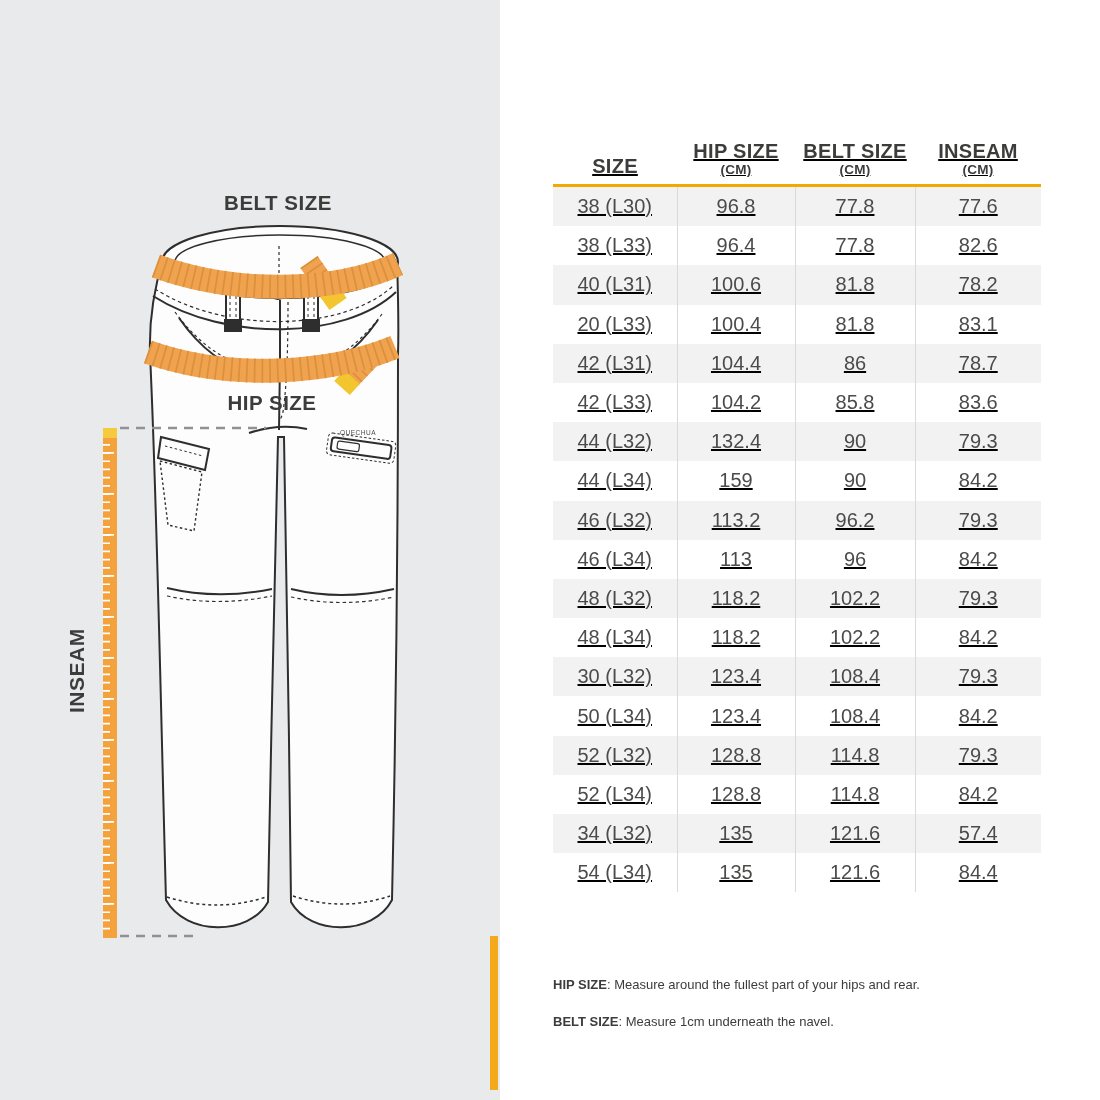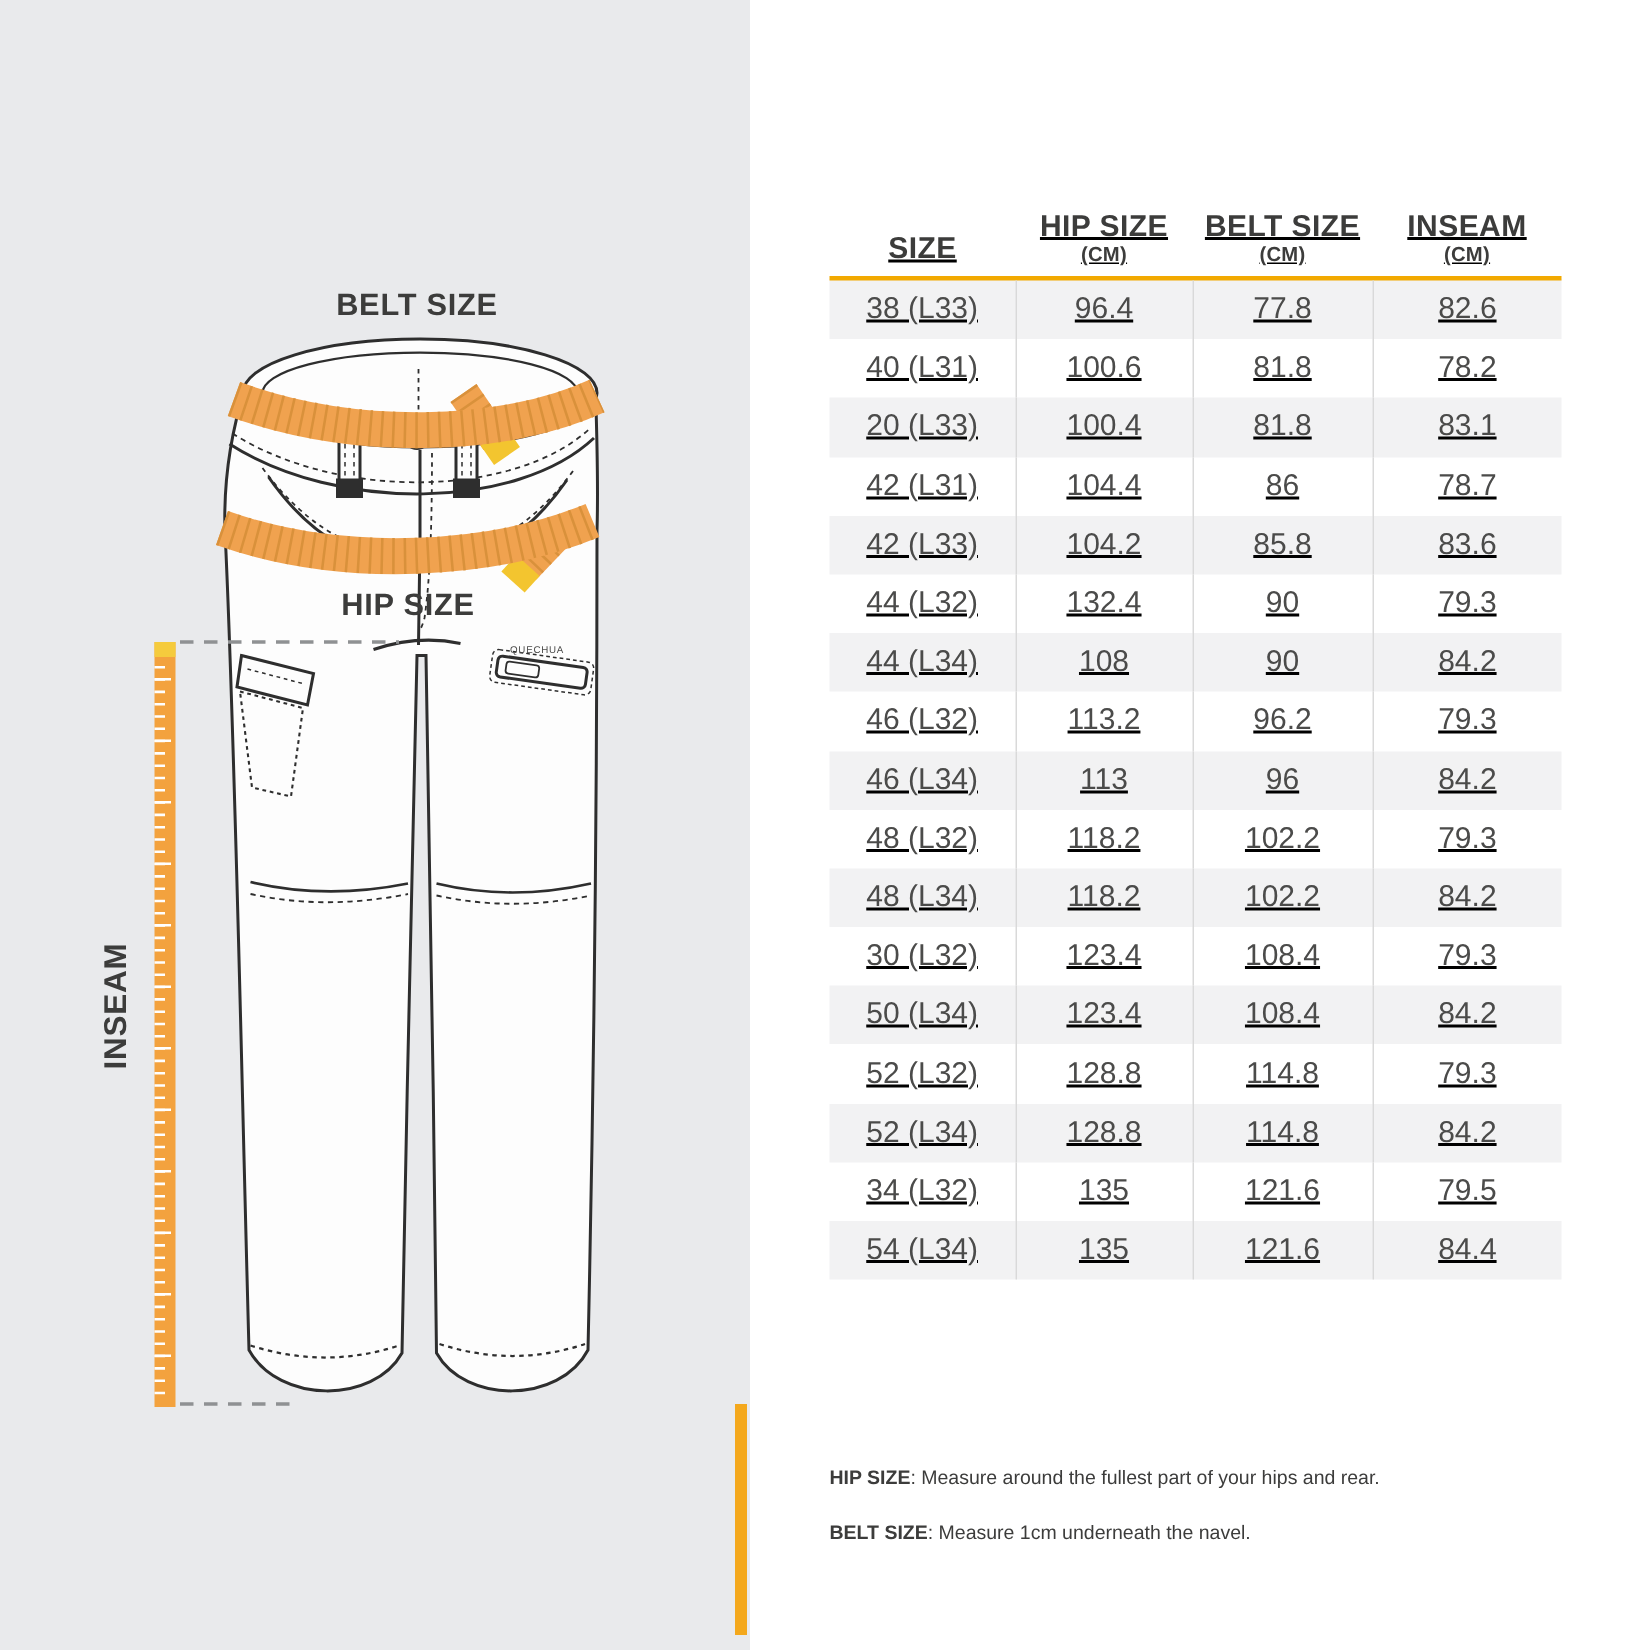--- a/index.html
+++ b/index.html
@@ -181,20 +181,26 @@
           <div class="h-unit">(CM)</div>
         </th>
         <th>
           <div class="h-label">INSEAM</div>
           <div class="h-unit">(CM)</div>
         </th>
       </tr>
     </thead>
     <tbody>
         <tr>
+          <td>38 (L30)</td>
+          <td>96.8</td>
+          <td>77.8</td>
+          <td>77.6</td>
+        </tr>
+        <tr>
           <td>38 (L33)</td>
           <td>96.4</td>
           <td>77.8</td>
           <td>82.6</td>
         </tr>
         <tr>
           <td>40 (L31)</td>
           <td>100.6</td>
           <td>81.8</td>
           <td>78.2</td>
@@ -218,21 +224,21 @@
           <td>83.6</td>
         </tr>
         <tr>
           <td>44 (L32)</td>
           <td>132.4</td>
           <td>90</td>
           <td>79.3</td>
         </tr>
         <tr>
           <td>44 (L34)</td>
-          <td>108</td>
+          <td>159</td>
           <td>90</td>
           <td>84.2</td>
         </tr>
         <tr>
           <td>46 (L32)</td>
           <td>113.2</td>
           <td>96.2</td>
           <td>79.3</td>
         </tr>
         <tr>
@@ -274,21 +280,21 @@
         <tr>
           <td>52 (L34)</td>
           <td>128.8</td>
           <td>114.8</td>
           <td>84.2</td>
         </tr>
         <tr>
           <td>34 (L32)</td>
           <td>135</td>
           <td>121.6</td>
-          <td>79.5</td>
+          <td>57.4</td>
         </tr>
         <tr>
           <td>54 (L34)</td>
           <td>135</td>
           <td>121.6</td>
           <td>84.4</td>
         </tr>
       </tbody>
   </table>
 </div>

